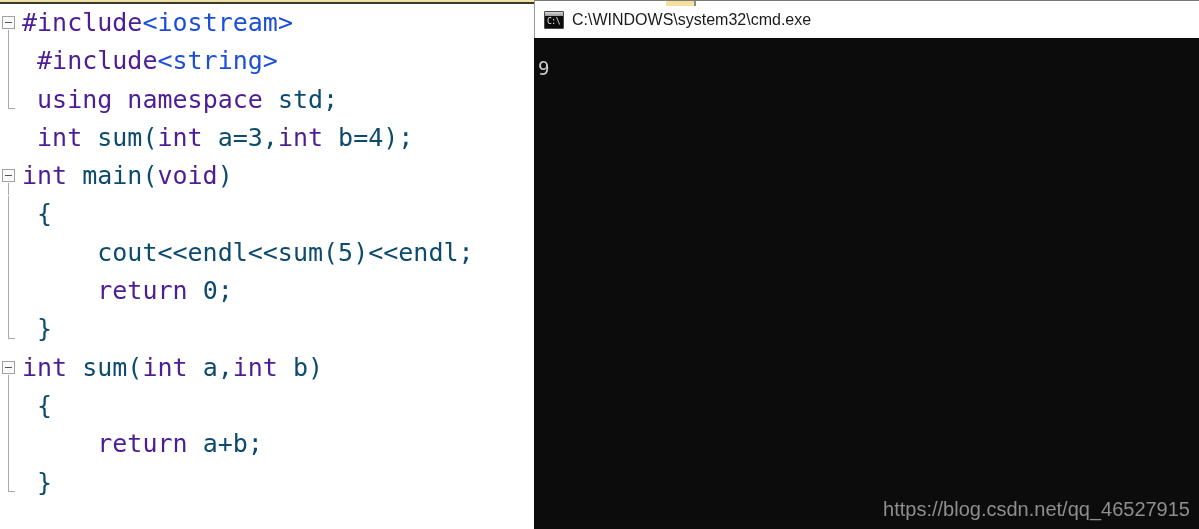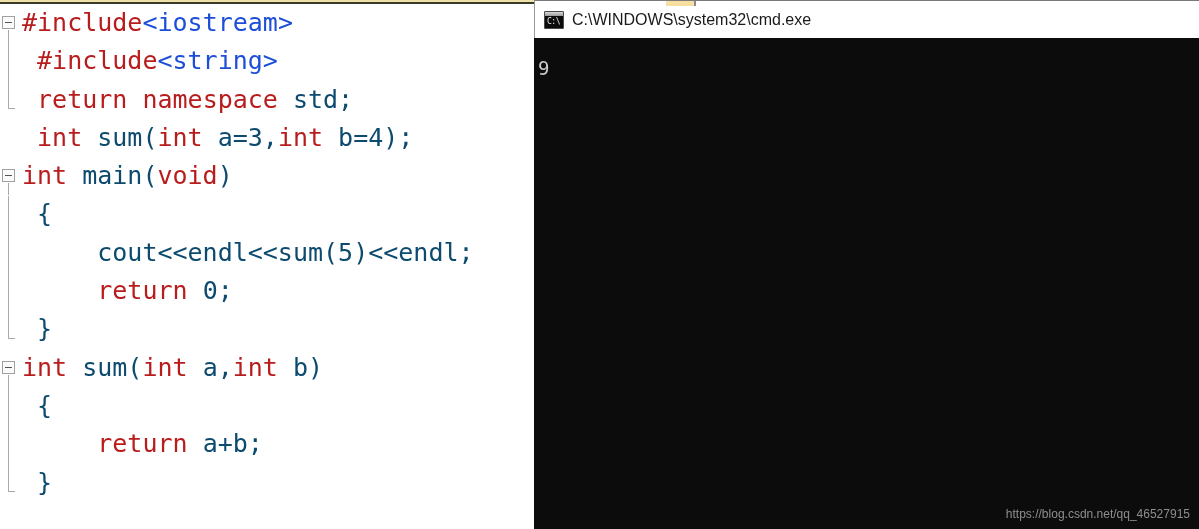--- a/index.html
+++ b/index.html
@@ -41,21 +41,21 @@
   .code-line {
     position: relative;
     height: 38.3px;
     line-height: 38.3px;
     white-space: pre;
     font-size: 25px;
     color: #000000;
     padding-left: 22px;
     box-sizing: border-box;
   }
-  .kw   { color: #b91c1c; }
+  .kw   { color: #4c1d95; }
   .hdr  { color: #1d4ed8; }
   .plain{ color: #0c4a6e; }
 
   
   #fold-margin {
     position: absolute;
     left: 0; top: 4px;
     width: 22px;
     height: 525px;
   }
@@ -178,21 +178,21 @@
     font-size: 19px;
     line-height: 22px;
   }
   #console-line-0 { top: 19px; }
   #console-line-1 { top: 41px; }
   #watermark {
     position: absolute;
     right: 9px;
     bottom: 8px;
     font-family: "Liberation Sans", sans-serif;
-    font-size: 12px;
+    font-size: 20px;
     color: #8e8e8e;
     white-space: nowrap;
   }
 </style>
 </head>
 <body>
 
 <div id="screen">
 
   <div id="editor">
@@ -213,21 +213,21 @@
         <div class="fold-box" style="top: 356.7px;"></div>
         <div class="fold-line" style="top: 370.7px; height: 12.3px;"></div>
         <div class="fold-line" style="top: 383px; height: 38.3px;"></div>
         <div class="fold-line" style="top: 421.3px; height: 38.3px;"></div>
         <div class="fold-line" style="top: 459.6px; height: 27.3px;"></div>
         <div class="fold-foot" style="top: 486.9px;"></div>
       </div>
     <div class="code-area" id="code-area">
         <div class="code-line"><span class="kw">#include</span><span class="hdr">&lt;iostream&gt;</span></div>
         <div class="code-line"><span class="kw"> #include</span><span class="hdr">&lt;string&gt;</span></div>
-        <div class="code-line"><span class="plain"> </span><span class="kw">return namespace</span><span class="plain"> std;</span></div>
+        <div class="code-line"><span class="plain"> </span><span class="kw">using namespace</span><span class="plain"> std;</span></div>
         <div class="code-line"><span class="plain"> </span><span class="kw">int</span><span class="plain"> sum(</span><span class="kw">int</span><span class="plain"> a=3,</span><span class="kw">int</span><span class="plain"> b=4);</span></div>
         <div class="code-line"><span class="kw">int</span><span class="plain"> main(</span><span class="kw">void</span><span class="plain">)</span></div>
         <div class="code-line"><span class="plain"> {</span></div>
         <div class="code-line"><span class="plain">     cout&lt;&lt;endl&lt;&lt;sum(5)&lt;&lt;endl;</span></div>
         <div class="code-line"><span class="plain">     </span><span class="kw">return</span><span class="plain"> 0;</span></div>
         <div class="code-line"><span class="plain"> }</span></div>
         <div class="code-line"><span class="kw">int</span><span class="plain"> sum(</span><span class="kw">int</span><span class="plain"> a,</span><span class="kw">int</span><span class="plain"> b)</span></div>
         <div class="code-line"><span class="plain"> {</span></div>
         <div class="code-line"><span class="plain">     </span><span class="kw">return</span><span class="plain"> a+b;</span></div>
         <div class="code-line"><span class="plain"> }</span></div>

